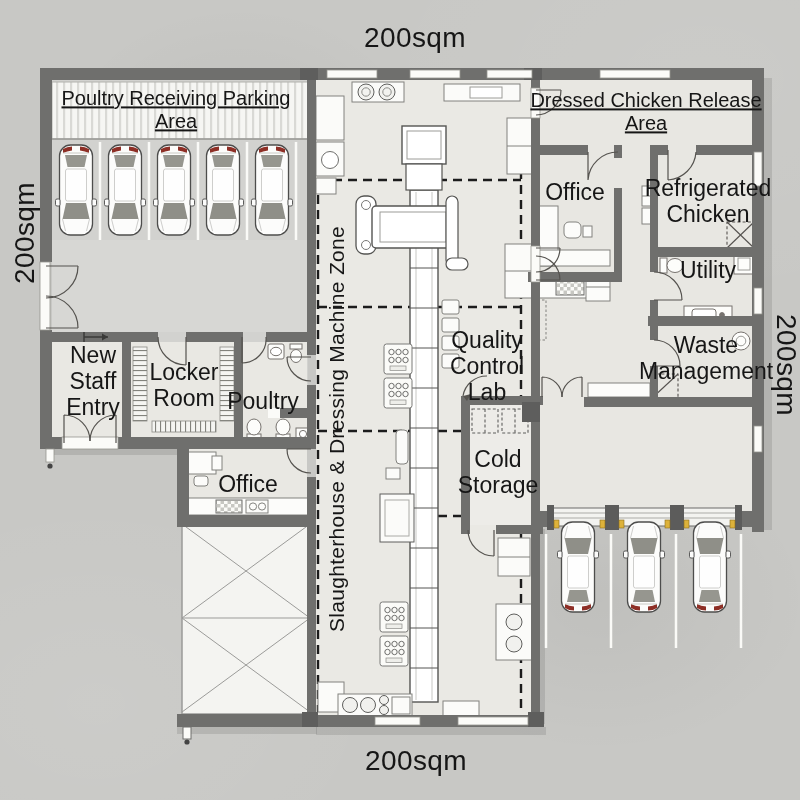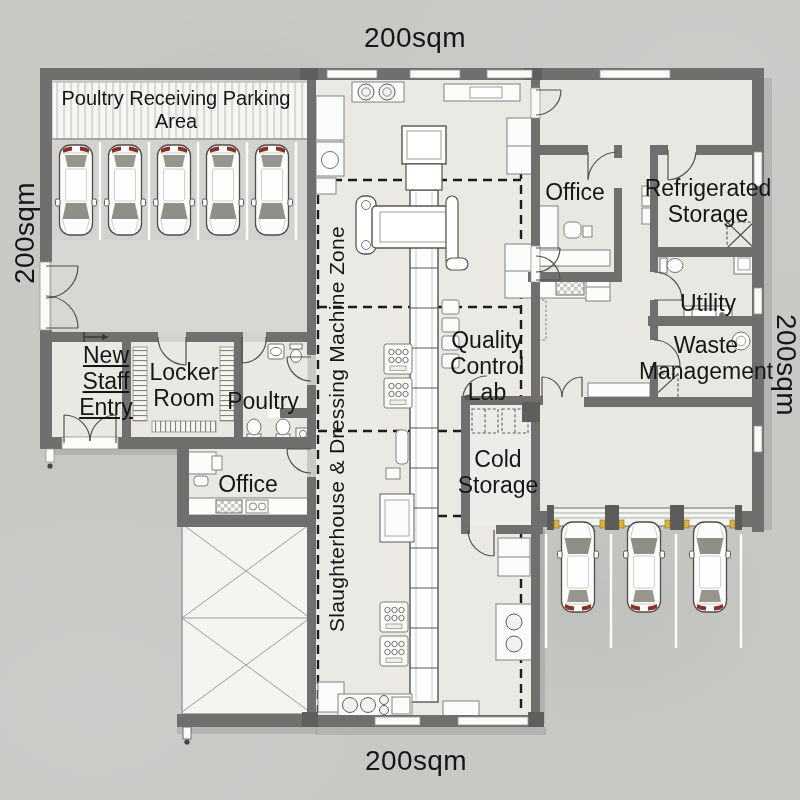--- a/index.html
+++ b/index.html
@@ -16,21 +16,21 @@
   #plan-svg{position:absolute;left:0;top:0;}
   .lbl{
     position:absolute;transform:translate(-50%,-50%);
     color:#161616;text-align:center;line-height:1.13;
     font-family:"Liberation Sans",sans-serif;
   }
   .big{font-size:28px;letter-spacing:.4px;white-space:nowrap;}
   .rot-l{transform:translate(-50%,-50%) rotate(-90deg);}
   .rot-r{transform:translate(-50%,-50%) rotate(90deg);}
   .room{font-size:23px;}
-  .room-lg{font-size:20px;}
+  .room-lg{font-size:20px;text-decoration:underline;}
   .zone{
     font-size:21px;white-space:nowrap;letter-spacing:.3px;
     transform:translate(-50%,-50%) rotate(-90deg);
   }
 </style>
 </head>
 <body>
 
 <div id="stage">
 
@@ -426,25 +426,26 @@
         </g>
   </g>
 </svg>
 
 <div class="lbl big" style="left:415px;top:38px;">200sqm</div>
 <div class="lbl big" style="left:416px;top:761px;">200sqm</div>
 <div class="lbl big rot-l" style="left:25px;top:233px;">200sqm</div>
 <div class="lbl big rot-r" style="left:786px;top:365px;">200sqm</div>
 
 <div class="lbl room-lg" style="left:176px;top:110px;width:260px;">Poultry Receiving Parking Area</div>
+<div class="lbl room-lg" style="left:646px;top:112px;width:250px;">Dressed Chicken Release Area</div>
 <div class="lbl room" style="left:575px;top:192px;width:90px;">Office</div>
-<div class="lbl room" style="left:708px;top:201px;width:130px;">Refrigerated Storage</div>
-<div class="lbl room" style="left:708px;top:303px;width:90px;">Utility</div>
+<div class="lbl room" style="left:708px;top:201px;width:130px;">Refrigerated Chicken</div>
+<div class="lbl room" style="left:708px;top:270px;width:90px;">Utility</div>
 <div class="lbl room" style="left:706px;top:358px;width:150px;">Waste Management</div>
 <div class="lbl room" style="left:487px;top:366px;width:85px;">Quality Control Lab</div>
 <div class="lbl room" style="left:498px;top:472px;width:85px;">Cold Storage</div>
-<div class="lbl room" style="left:106px;top:381px;width:72px;text-decoration:underline;">New Staff Entry</div>
+<div class="lbl room" style="left:93px;top:381px;width:72px;">New Staff Entry</div>
 <div class="lbl room" style="left:184px;top:385px;width:90px;">Locker Room</div>
 <div class="lbl room" style="left:263px;top:401px;width:90px;">Poultry</div>
 <div class="lbl room" style="left:248px;top:484px;width:90px;">Office</div>
 <div class="lbl zone" style="left:337px;top:429px;">Slaughterhouse &amp; Dressing Machine Zone</div>
 
 </div>
 
 </body></html>

